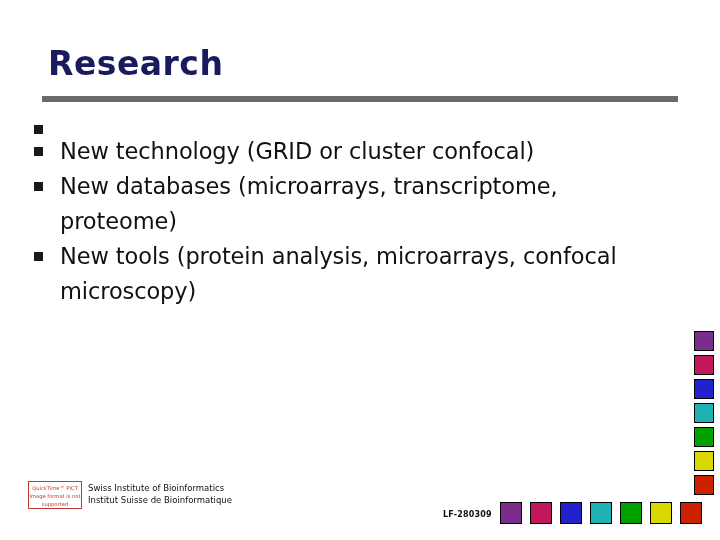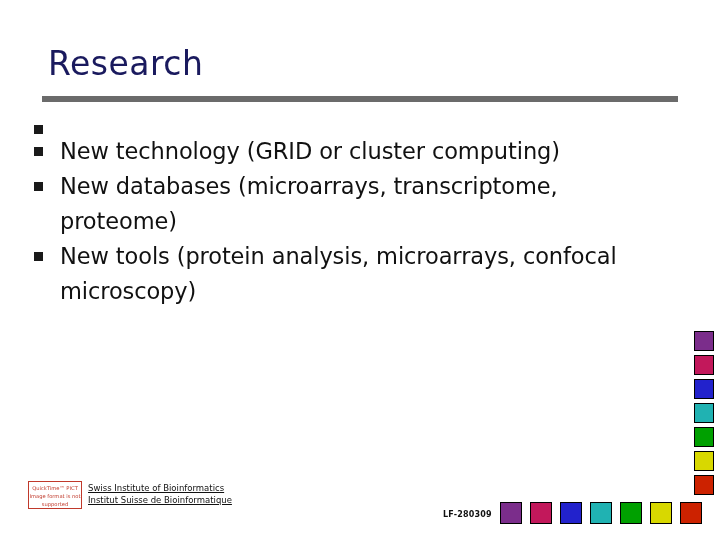--- a/index.html
+++ b/index.html
@@ -22,21 +22,21 @@
     background: #ffffff;
   }
   .title {
     position: absolute;
     left: 48px;
     top: 44px;
     font-family: "DejaVu Sans", sans-serif;
     font-size: 33px;
     color: #1a1a5e;
     letter-spacing: 0.5px;
-    font-weight: normal;
+    font-weight: bold;
     white-space: nowrap;
   }
   .title-rule {
     position: absolute;
     left: 42px;
     top: 96px;
     width: 636px;
     height: 6px;
     background: #6b6b6b;
   }
@@ -123,21 +123,20 @@
     overflow: hidden;
   }
   .footer-text {
     position: absolute;
     left: 88px;
     top: 482px;
     font-size: 8.5px;
     line-height: 12px;
     color: #111111;
     font-family: "DejaVu Sans", sans-serif;
-    text-decoration: underline;
   }
   .doc-code {
     position: absolute;
     left: 443px;
     top: 510px;
     font-size: 8px;
     color: #111111;
     font-family: "DejaVu Sans", sans-serif;
     letter-spacing: 0.2px;
     font-weight: bold;
@@ -154,21 +153,21 @@
   <div class="bullets">
     <div class="bullet-row">
       <span class="bullet-marker">
           <span class="sq"></span>
         </span>
     </div>
     <div class="bullet-row">
       <span class="bullet-marker">
           <span class="sq"></span>
         </span>
-      <span class="bullet-text">New technology (GRID or cluster computing)</span>
+      <span class="bullet-text">New technology (GRID or cluster confocal)</span>
     </div>
     <div class="bullet-row">
       <span class="bullet-marker">
           <span class="sq"></span>
         </span>
       <span class="bullet-text">New databases (microarrays, transcriptome, proteome)</span>
     </div>
     <div class="bullet-row">
       <span class="bullet-marker">
           <span class="sq"></span>

